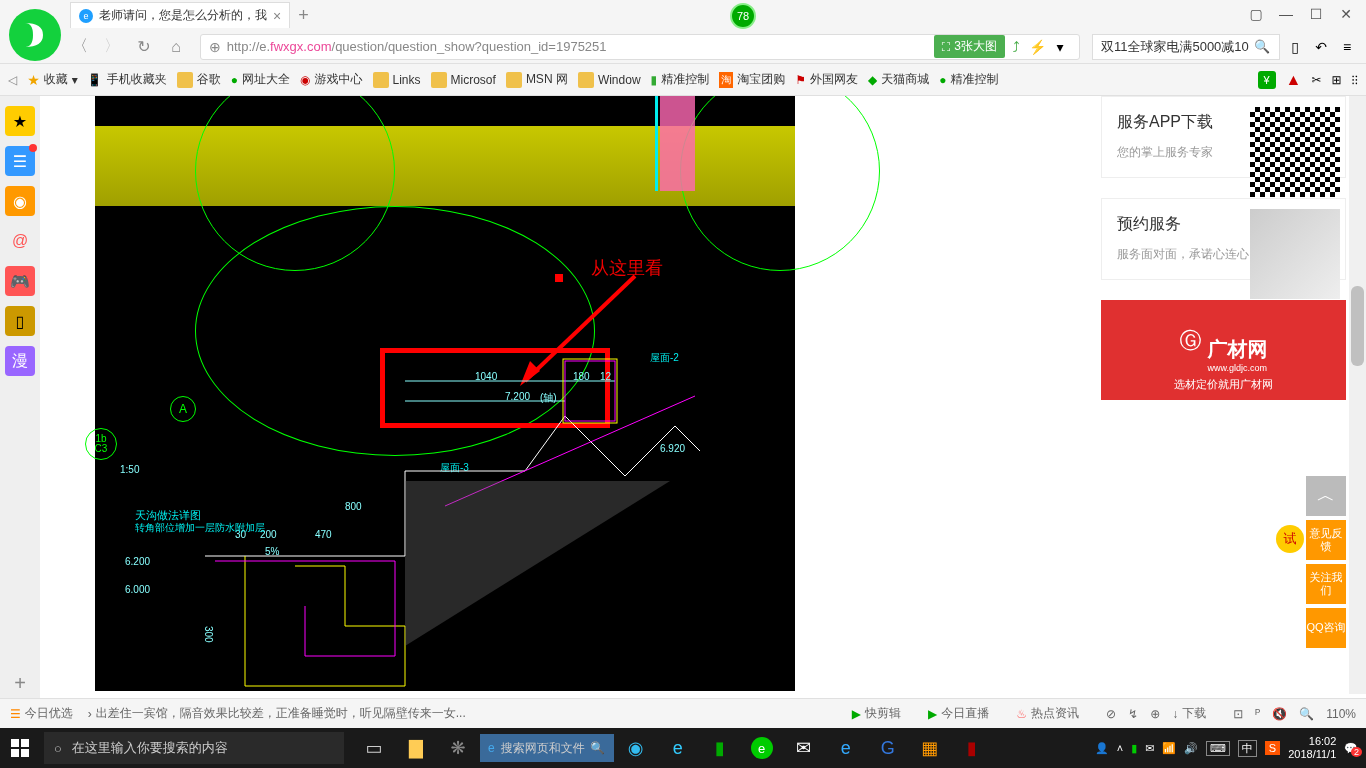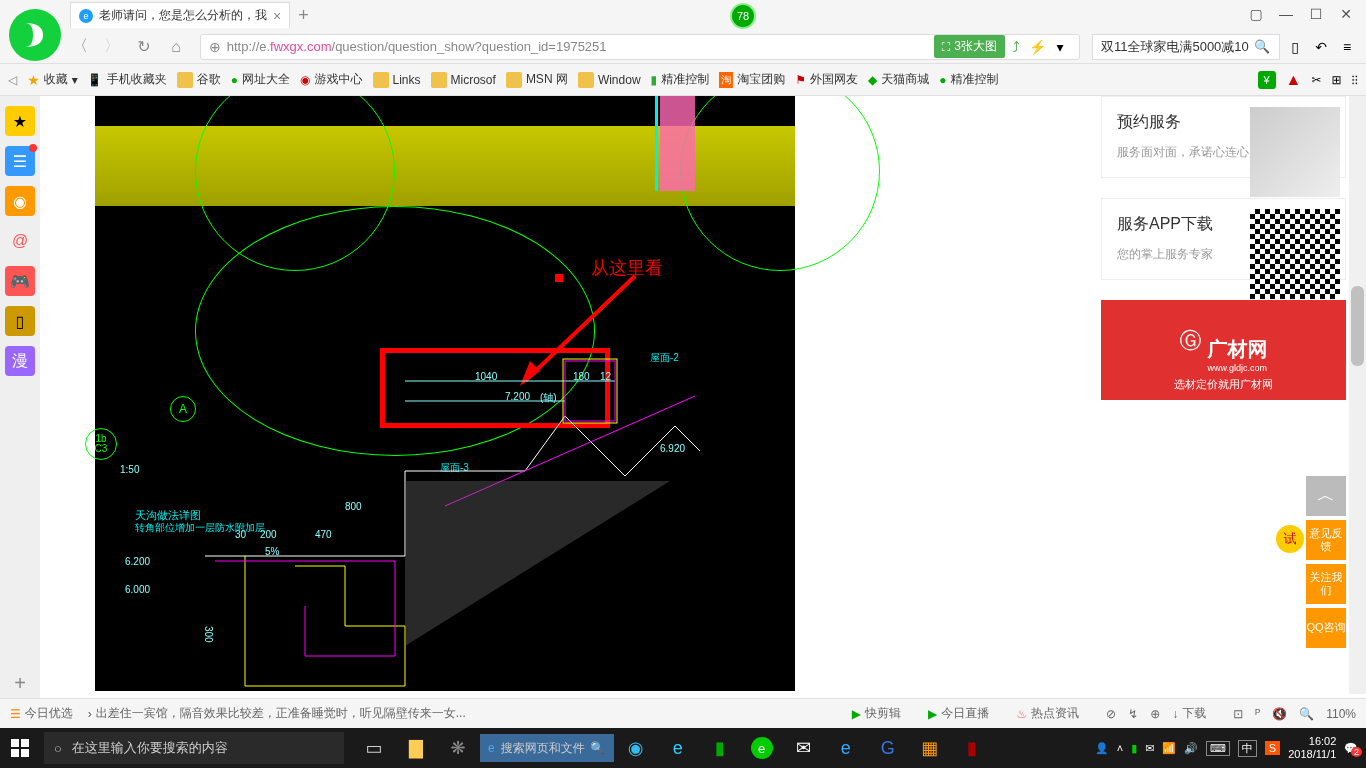--- a/index.html
+++ b/index.html
@@ -272,28 +272,28 @@
         <path d="M120 235 L300 235 L300 330 L210 330 L210 280" stroke="#f0f" stroke-width="1" fill="none"></path>
         <rect x="470" y="35" width="50" height="60" stroke="#f0f" fill="none"></rect>
         <rect x="468" y="33" width="54" height="64" stroke="#ff0" fill="none"></rect>
         <path d="M310 155 L575 155 L310 320 Z" fill="#666" opacity="0.4"></path>
       </svg>
     </div>
   </div>
 
   <div class="right-panel">
     <div class="card">
+      <h3>服务APP下载</h3>
+      <p>您的掌上服务专家</p>
+      <div class="card-img qr"></div>
+    </div>
+    <div class="card">
       <h3>预约服务</h3>
       <p>服务面对面，承诺心连心</p>
       <div class="card-img" style="background:linear-gradient(135deg,#ccc,#eee)"></div>
-    </div>
-    <div class="card">
-      <h3>服务APP下载</h3>
-      <p>您的掌上服务专家</p>
-      <div class="card-img qr"></div>
     </div>
     <div class="ad">
       <div style="display:flex;align-items:center;gap:6px">
         <span style="font-size:22px">Ⓖ</span>
         <div>
           <div class="ad-title">广材网</div>
           <div style="font-size:9px">www.gldjc.com</div>
         </div>
       </div>
       <div class="ad-sub">选材定价就用广材网</div>

